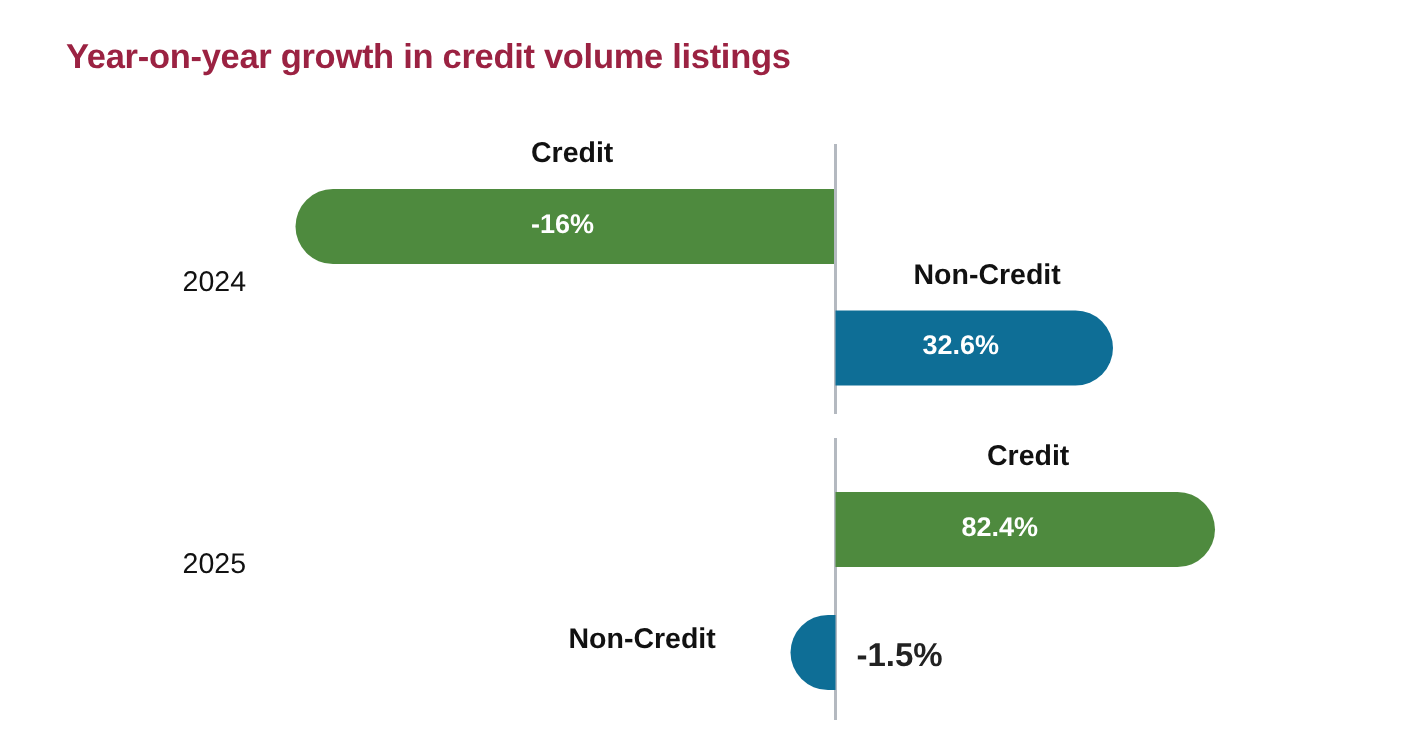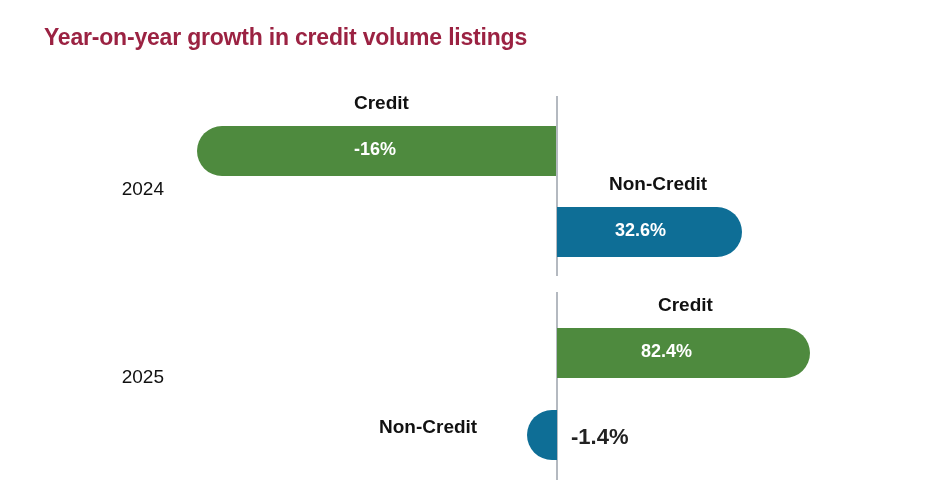--- a/index.html
+++ b/index.html
@@ -113,16 +113,16 @@
     <div class="axis-line axis-2025"></div>
 
     <div class="group-label group-label-2025">2025</div>
 
     <div class="cat-label" style="left:638px; top:294px;">Credit</div>
     <div class="bar pos" style="left:557px; top:328px; width:253px; background:#4E8A3E;"></div>
     <div class="val-inside" style="left:641px; top:341px;">82.4%</div>
 
     <div class="cat-label" style="left:359px; top:416px;">Non-Credit</div>
     <div class="bar neg" style="left:527px; top:410px; width:30px; background:#0E6E96;"></div>
-    <div class="val-outside" style="left:571px; top:424px;">-1.4%</div>
+    <div class="val-outside" style="left:571px; top:424px;">-1.5%</div>
 
   </div>
 </div>
 
 </body></html>

